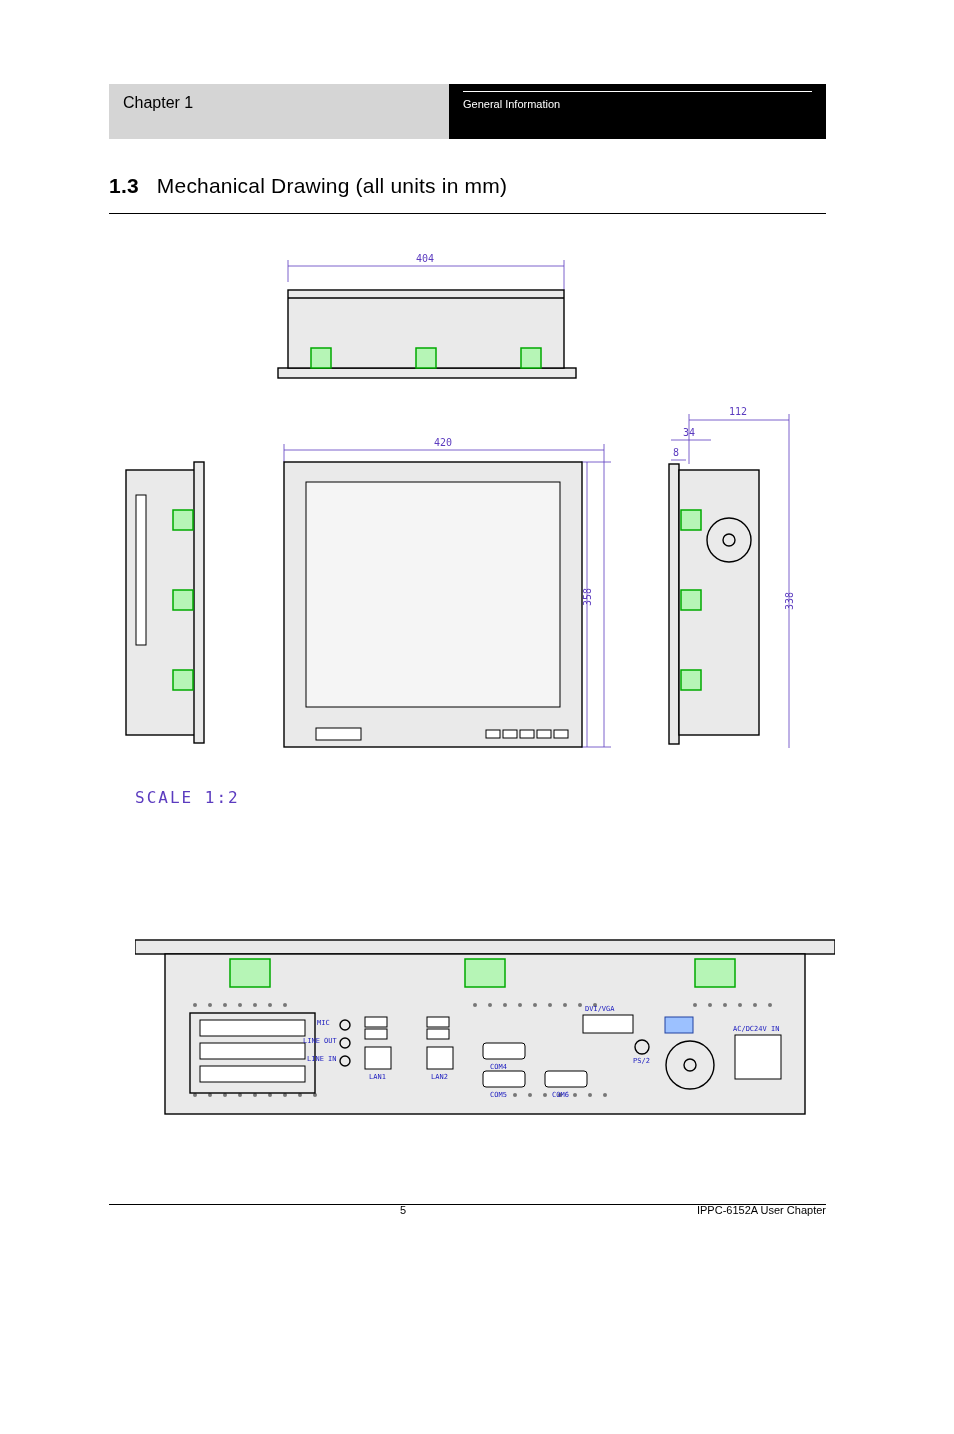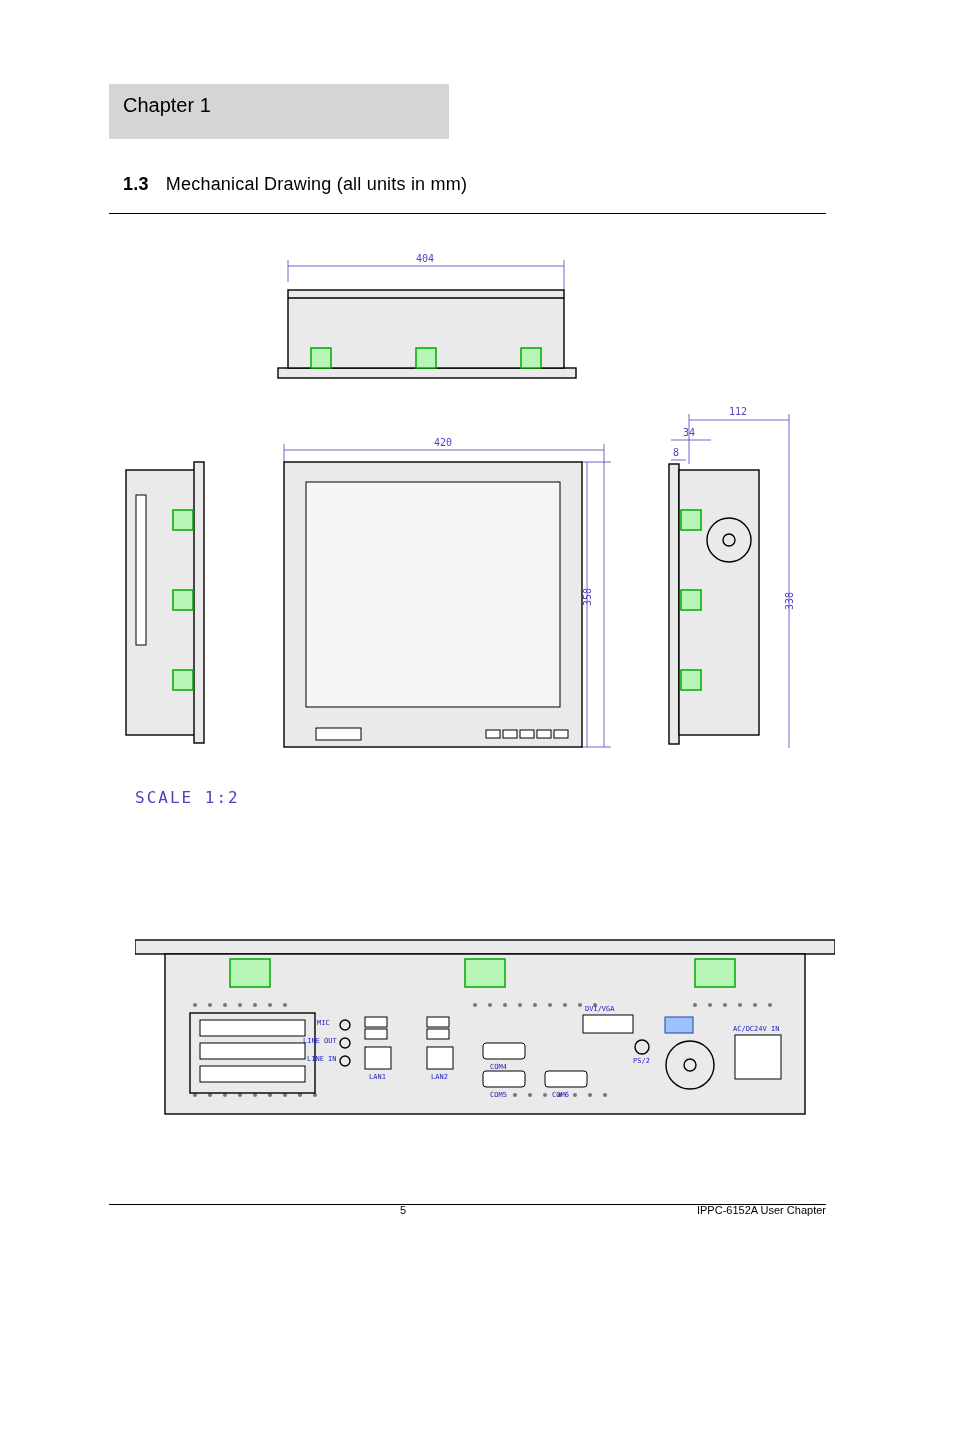--- a/index.html
+++ b/index.html
@@ -34,34 +34,34 @@
     flex: 1;
     height: 55px;
     background: #000;
     color: #fff;
     box-sizing: border-box;
     padding: 5px 14px 0 14px;
     font-size: 11px;
   }
   .hdr .gray .chapter {
     padding: 10px 0 0 14px;
-    font-size: 20px;
+    font-size: 16px;
     color: #000;
   }
   .hdr .black hr {
     border: none;
     border-top: 1px solid #fff;
     margin: 2px 0 6px 0;
   }
   .section-title {
     position: absolute;
-    left: 123px;
+    left: 109px;
     top: 174px;
     width: 717px;
-    font-size: 18px;
+    font-size: 21px;
     letter-spacing: .2px;
   }
   .section-title .num {
     font-weight: bold;
     margin-right: 12px;
   }
   .section-hr {
     position: absolute;
     left: 109px;
     top: 205px;
@@ -121,20 +121,24 @@
   .txtport { font-family: monospace; font-size: 7px; fill:#2020c0; }
 </style>
 </head>
 <body>
 
 <div class="page">
 
   <div class="hdr">
     <div class="gray">
       <div class="chapter">Chapter 1</div>
+    </div>
+    <div class="black">
+      <hr>
+      <span>General Information</span>
     </div>
   </div>
 
   <div class="section-title">
     <span class="num">1.3</span>
     <span>Mechanical Drawing (all units in mm)</span>
   </div>
   <hr class="section-hr">
 
   <div class="drawing-block-1">

